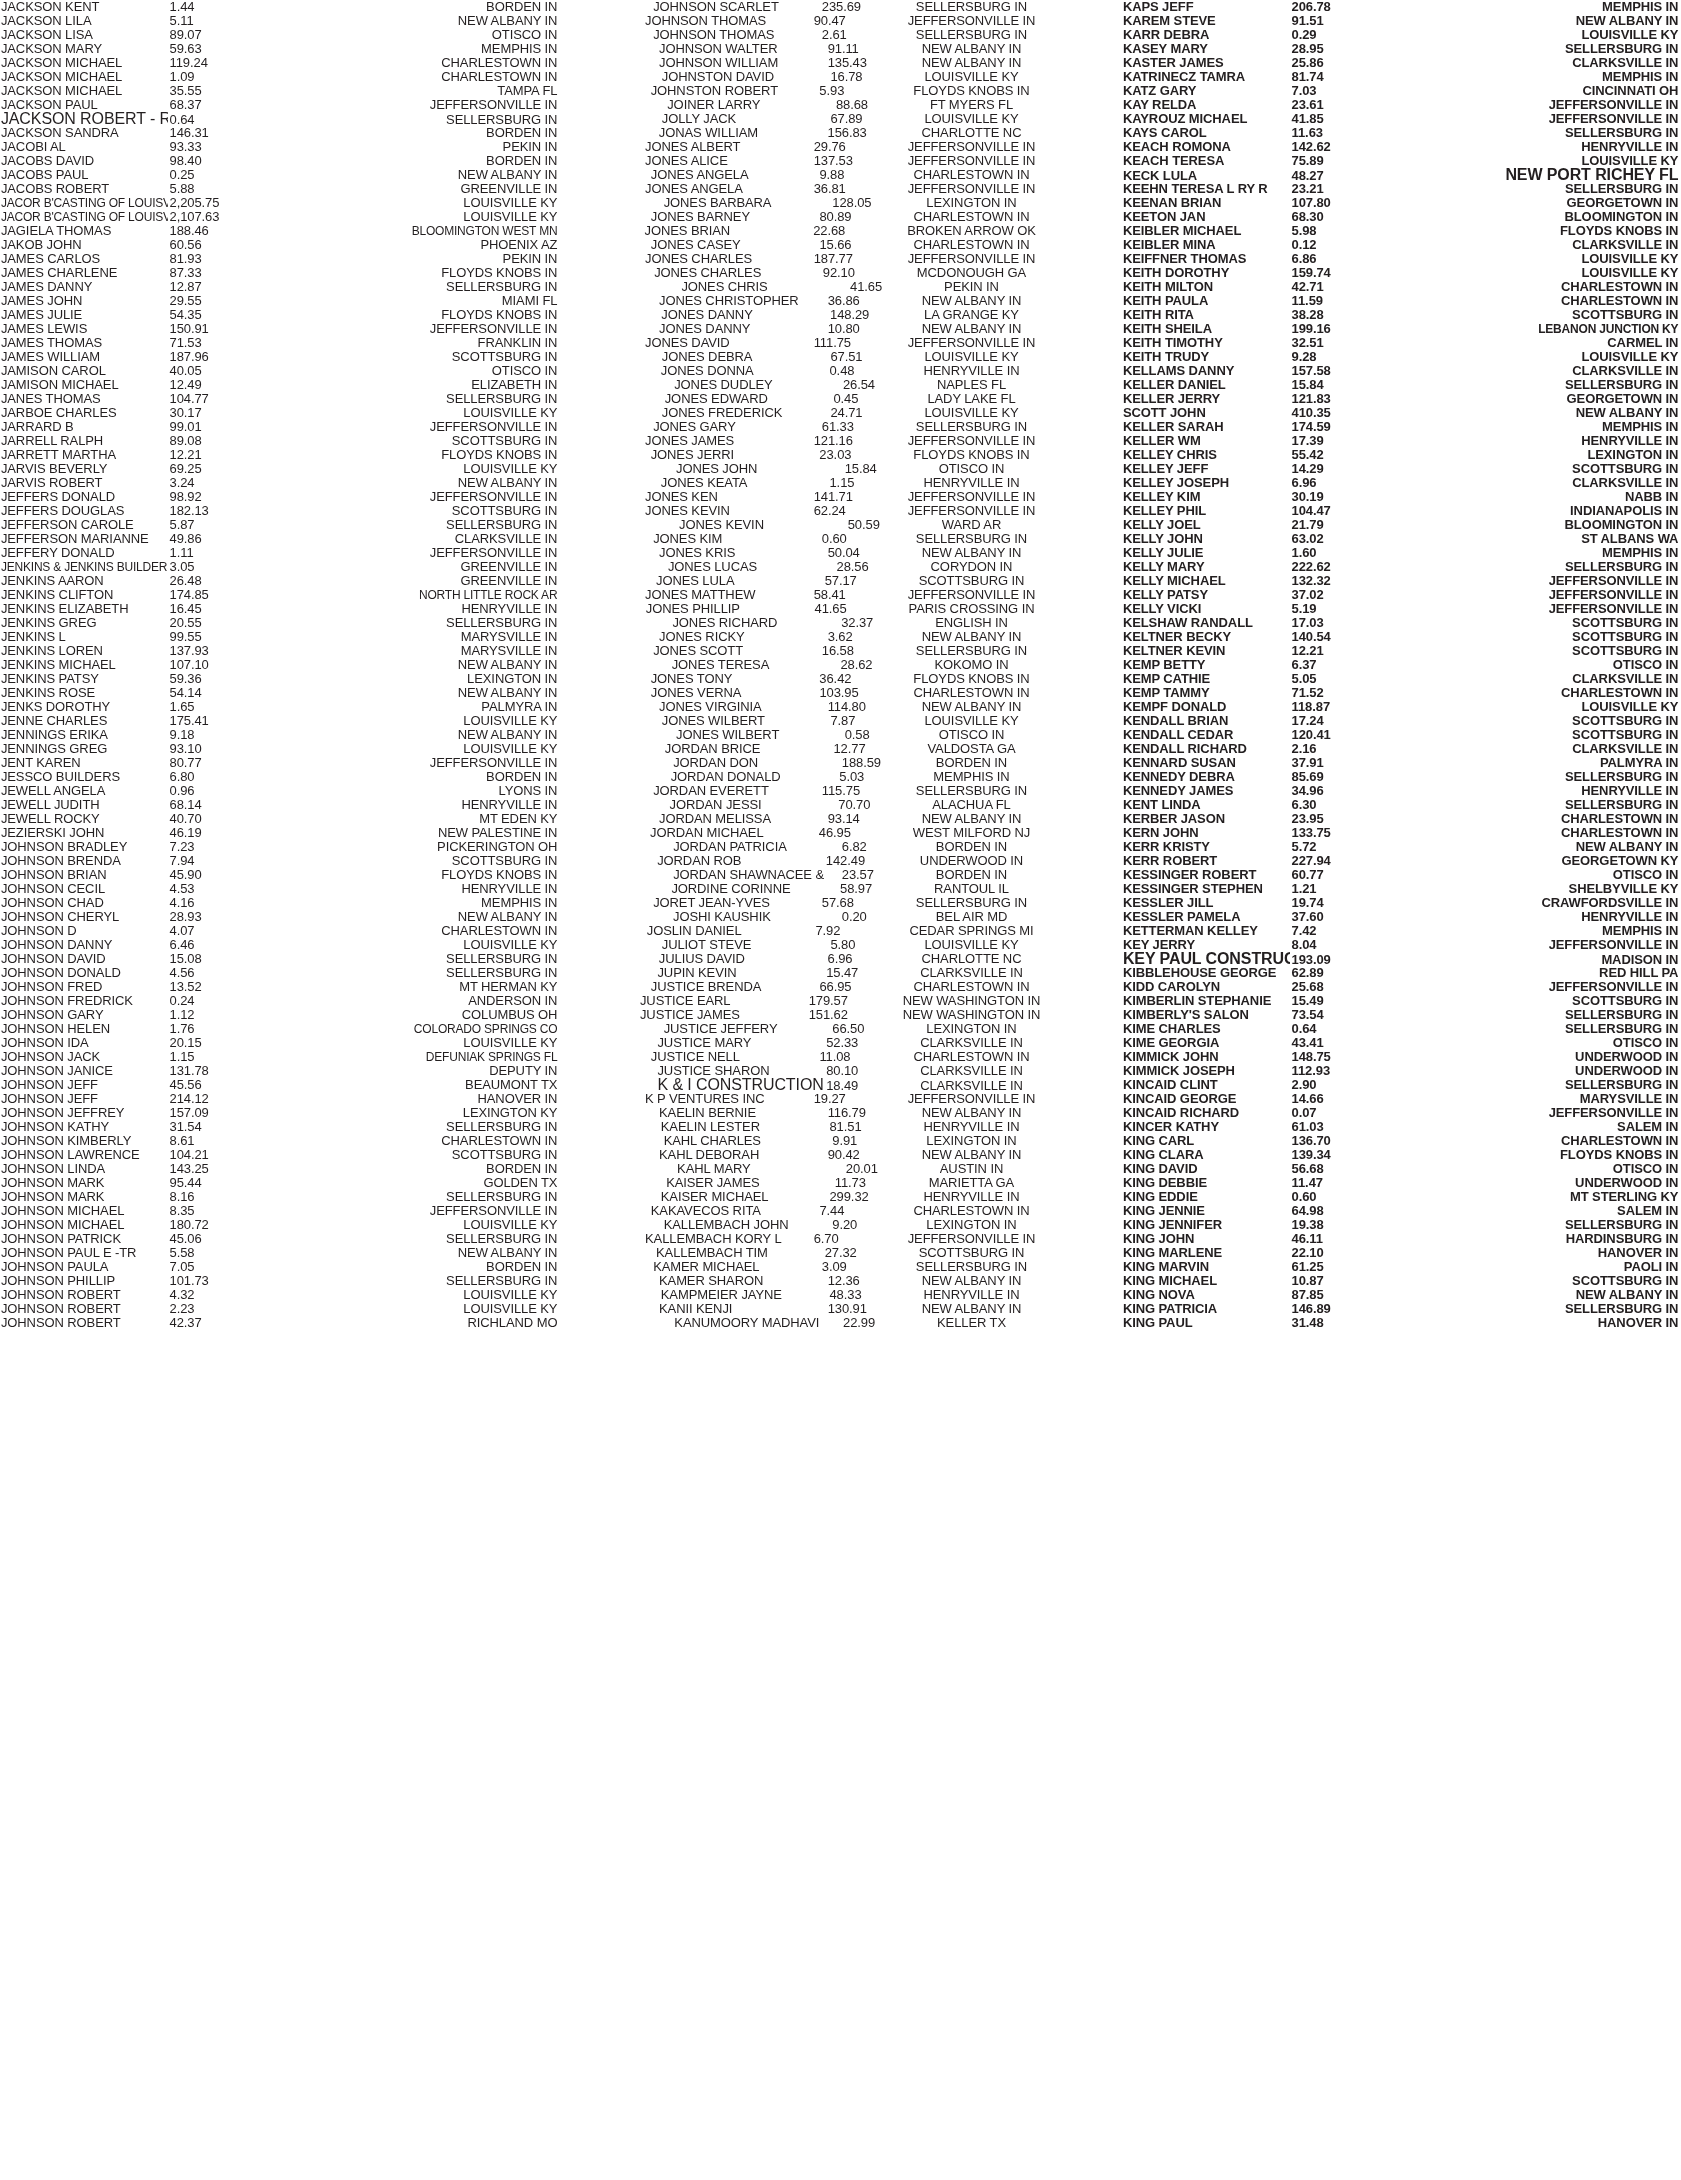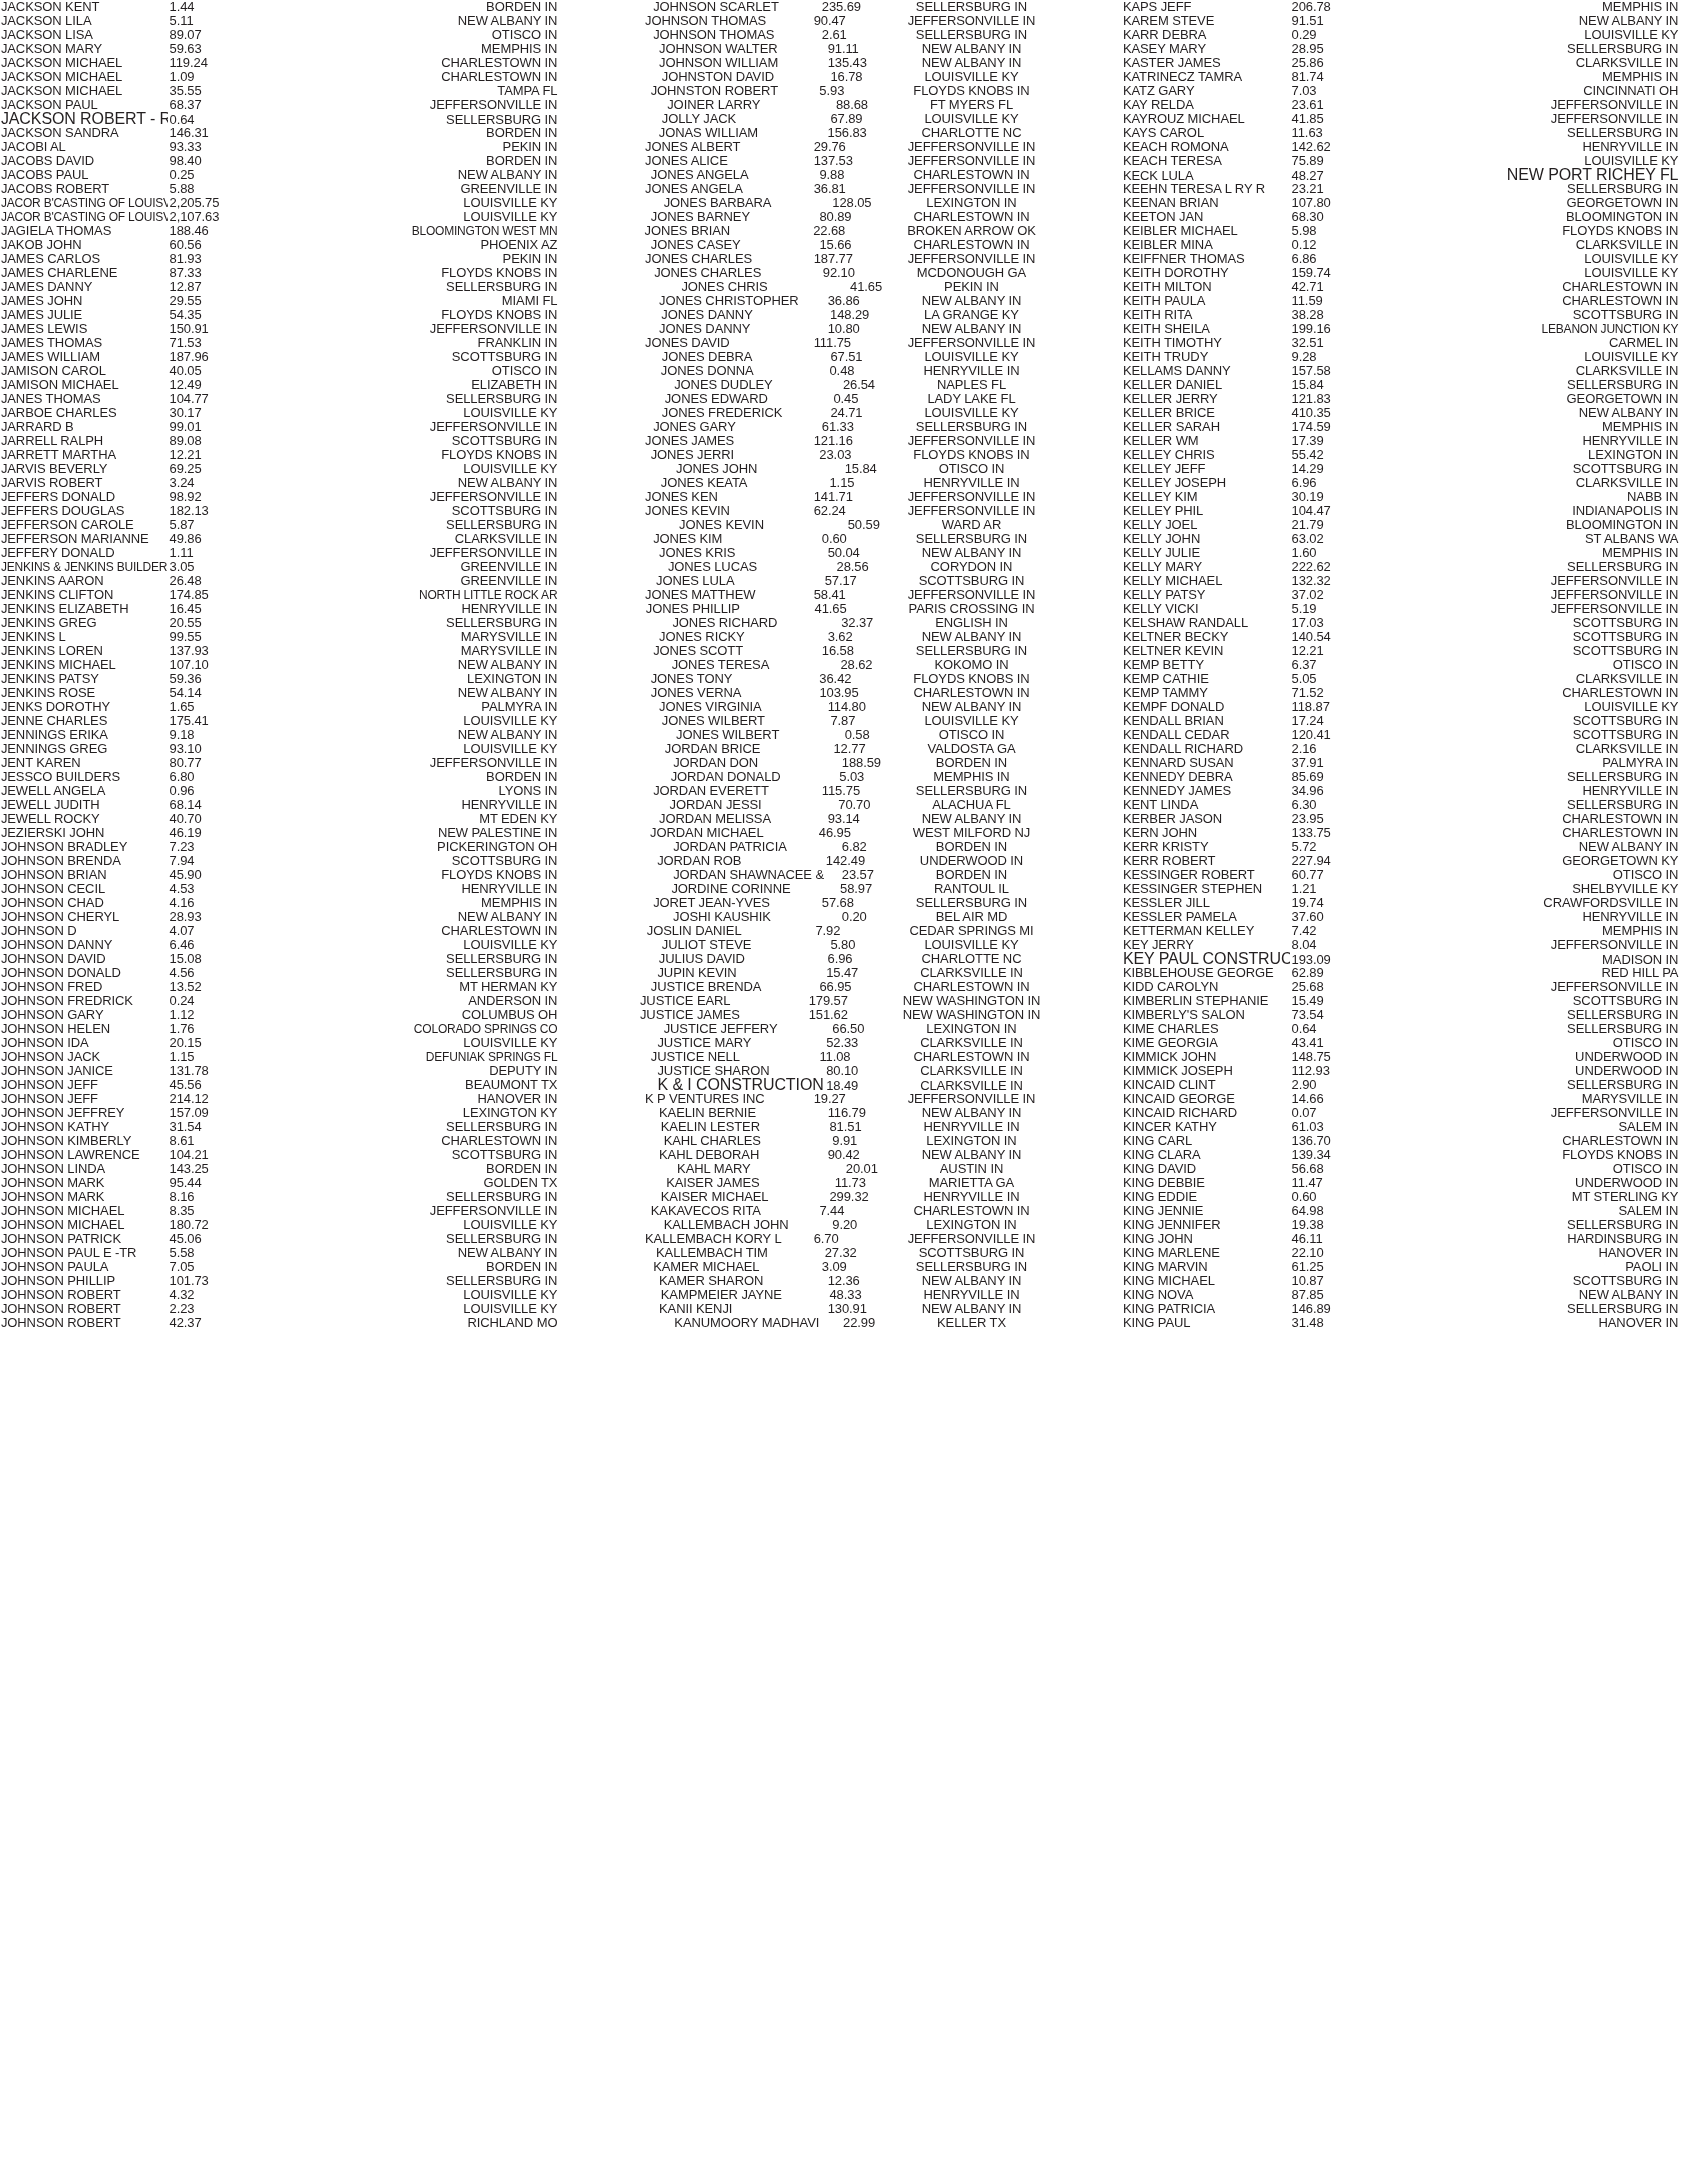--- a/index.html
+++ b/index.html
@@ -24,21 +24,21 @@
     align-items: flex-start;
   }
 
   .col-group {
     width: 560px;
     flex: 0 0 560px;
     display: flex;
     flex-direction: column;
   }
   .col-group.g2 { width: 562px; flex: 0 0 562px; align-items: center; }
-  .col-group.g3 { width: 559px; flex: 0 0 559px; }
+  .col-group.g3 { width: 559px; flex: 0 0 559px; font-weight: bold; }
 
   .row {
     height: 14px;
     line-height: 14px;
     display: flex;
     flex-direction: row;
     align-items: baseline;
     white-space: nowrap;
     overflow: hidden;
   }
@@ -1171,21 +1171,21 @@
         <div class="cell c-name">KELLER DANIEL</div>
         <div class="cell c-amt">15.84</div>
         <div class="cell c-city">SELLERSBURG IN</div>
       </div>
       <div class="row">
         <div class="cell c-name">KELLER JERRY</div>
         <div class="cell c-amt">121.83</div>
         <div class="cell c-city">GEORGETOWN IN</div>
       </div>
       <div class="row">
-        <div class="cell c-name">KELLER BRICE</div>
+        <div class="cell c-name">SCOTT JOHN</div>
         <div class="cell c-amt">410.35</div>
         <div class="cell c-city">NEW ALBANY IN</div>
       </div>
       <div class="row">
         <div class="cell c-name">KELLER SARAH</div>
         <div class="cell c-amt">174.59</div>
         <div class="cell c-city">MEMPHIS IN</div>
       </div>
       <div class="row">
         <div class="cell c-name">KELLER WM</div>

